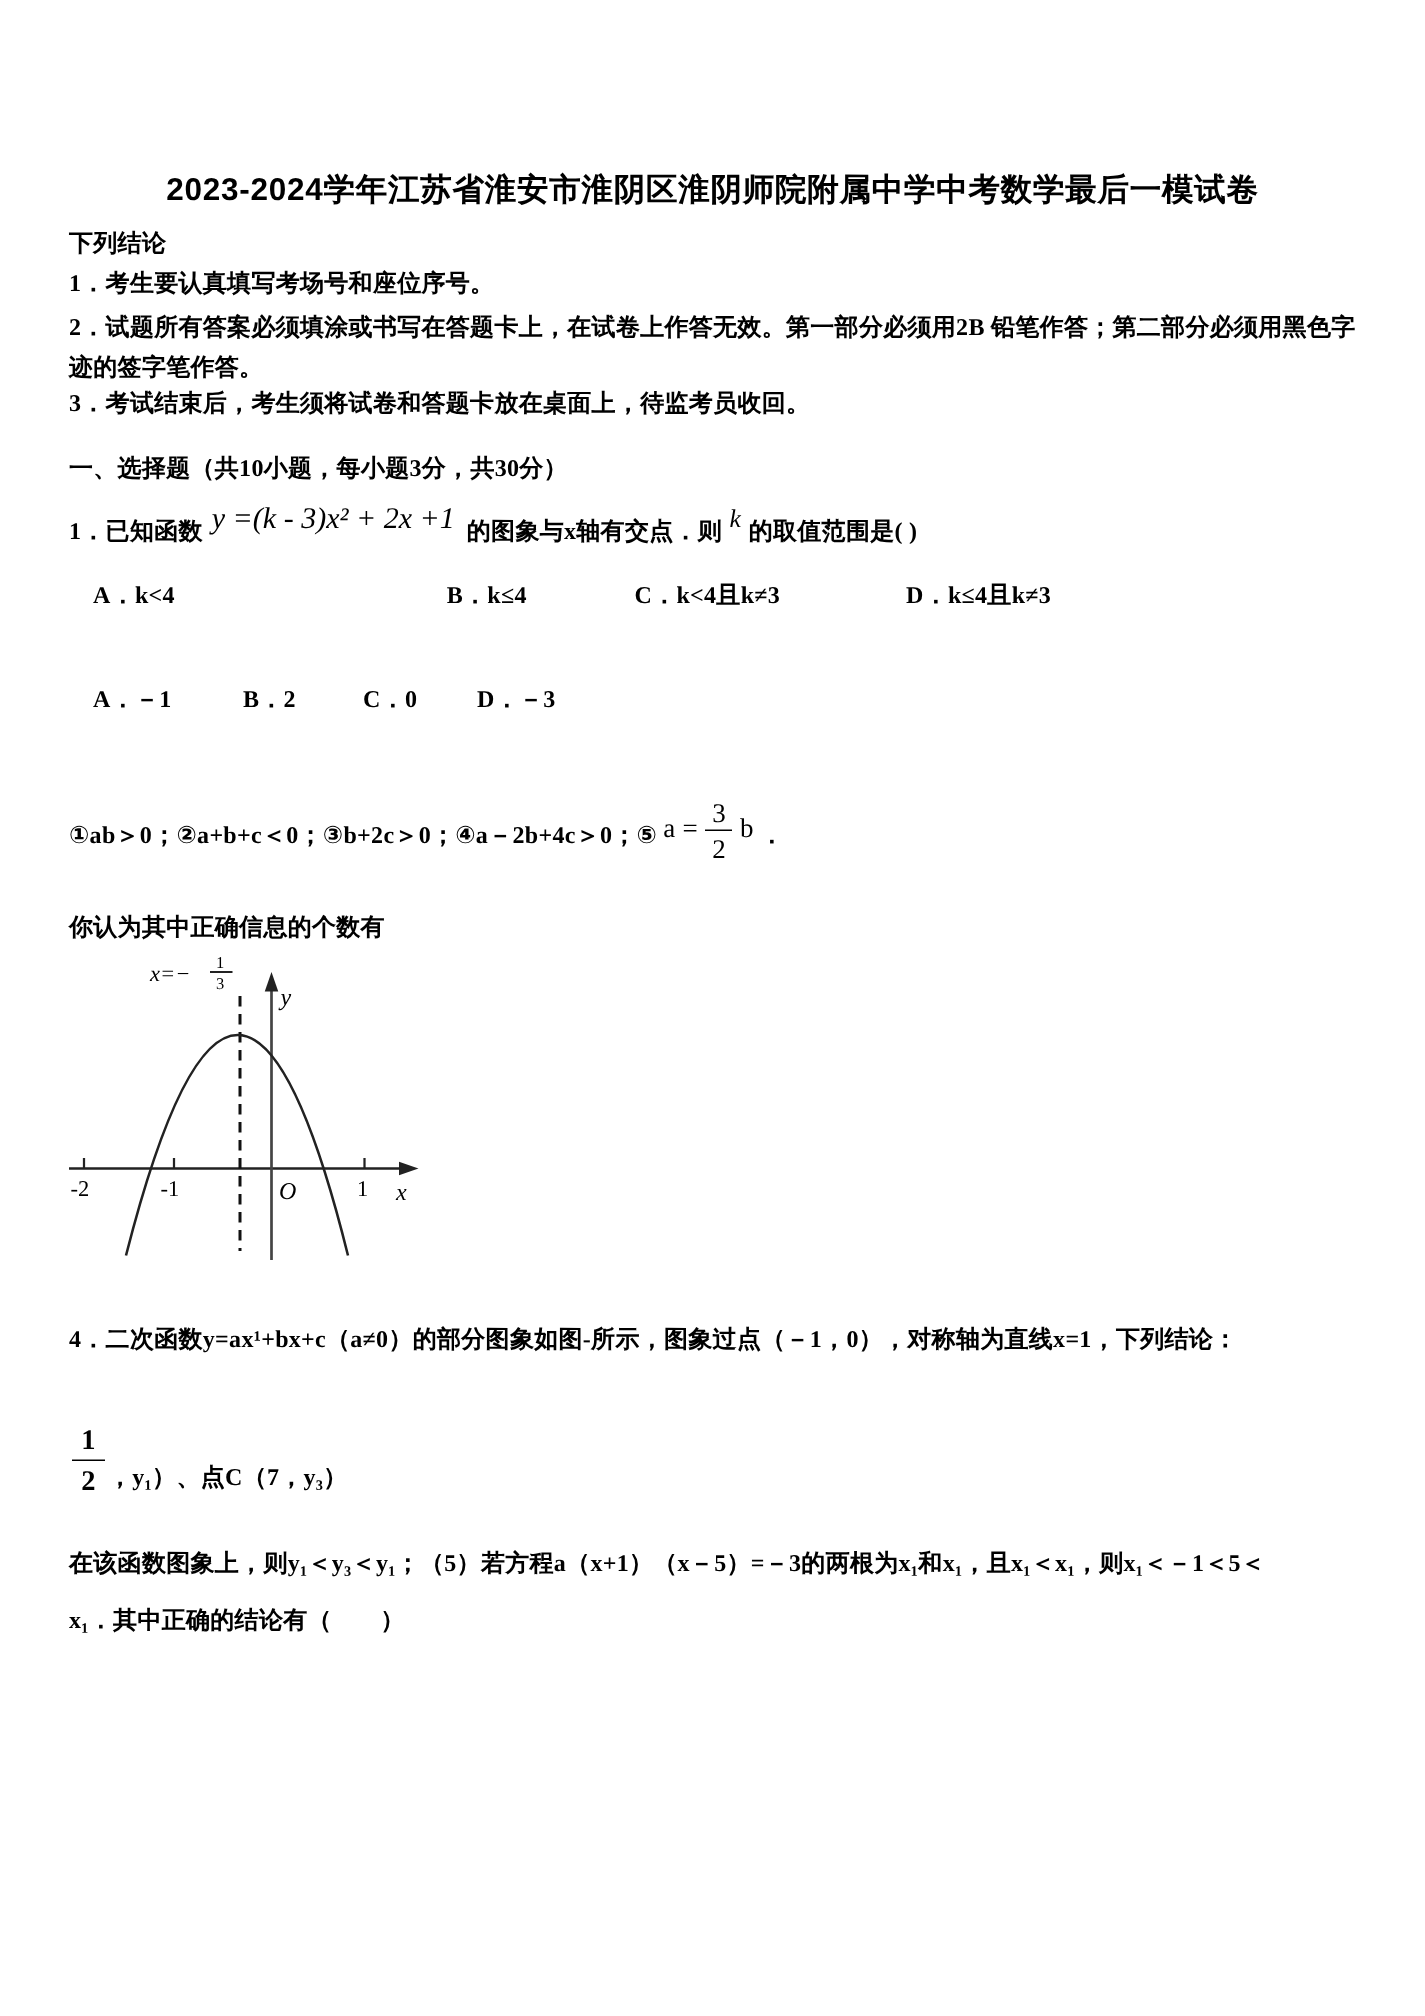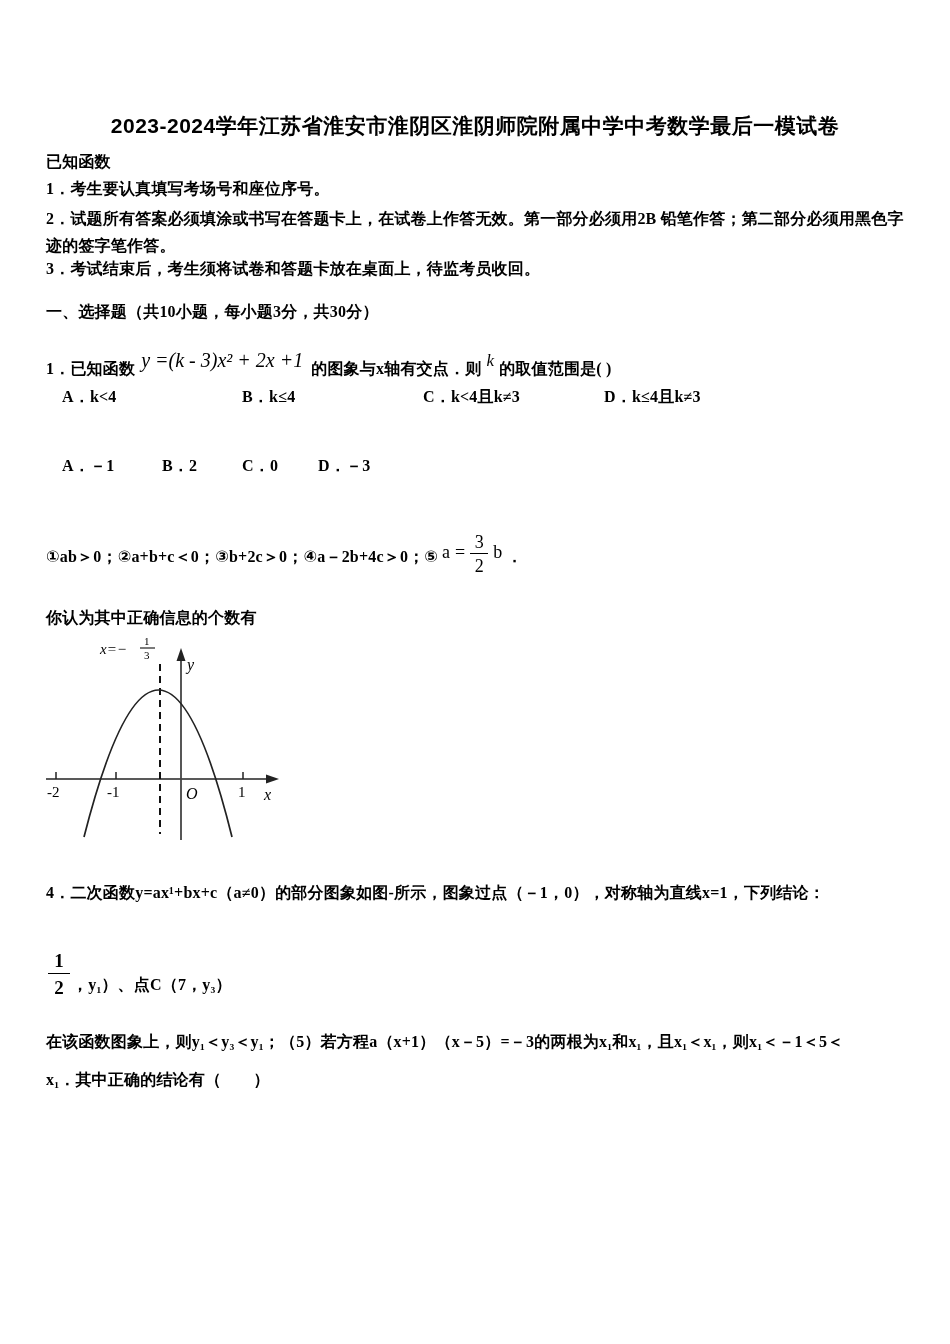--- a/index.html
+++ b/index.html
@@ -5,21 +5,21 @@
   html,body{margin:0;padding:0;background:#ffffff;}
   .page{position:relative;width:950px;height:1344px;background:#fff;overflow:hidden;
         font-family:"Liberation Serif","DejaVu Serif","DejaVu Sans",serif;color:#000;}
   .line{position:absolute;left:46px;right:38px;font-size:16px;font-weight:700;
         letter-spacing:0.2px;white-space:nowrap;}
   .wrapline{white-space:normal;line-height:27px;}
   .title{position:absolute;left:0;right:0;top:112px;text-align:center;
          font-size:21px;font-weight:700;letter-spacing:0.5px;
          font-family:"Liberation Sans","DejaVu Sans",sans-serif;}
   .opt{display:inline-block;margin-left:16px;}
-  .ow-a{width:164px;} .ow-b{width:165px;} .ow-c{width:165px;}
+  .ow-a{width:164px;} .ow-b{width:165px;text-align:center;} .ow-c{width:165px;}
   .sw-a{width:84px;} .sw-b{width:64px;} .sw-c{width:60px;}
   .q1f{font-family:"Liberation Serif","DejaVu Serif",serif;font-style:italic;font-weight:400;
        font-size:20px;position:relative;top:-7px;margin:0 8px 0 6px;letter-spacing:0;}
   .ksup{font-family:"Liberation Serif","DejaVu Serif",serif;font-style:italic;font-weight:400;
         font-size:17px;position:relative;top:-8px;margin:0 5px;}
   
   .vfrac{display:inline-block;position:relative;width:22px;height:20px;vertical-align:-6px;}
   .vfrac .num,.vfrac .den{position:absolute;left:0;right:0;text-align:center;line-height:1;}
   .vfrac .num{bottom:13px;}
   .vfrac .den{top:13px;}
@@ -33,28 +33,28 @@
   .graph{position:absolute;left:38px;top:633px;}
   .graph text{font-family:"Liberation Serif","DejaVu Serif",serif;}
 </style>
 </head>
 <body>
 
 <div class="page">
 
   <div class="title">2023-2024学年江苏省淮安市淮阴区淮阴师院附属中学中考数学最后一模试卷</div>
 
-  <div class="line" style="top:152px">已知函数</div>
+  <div class="line" style="top:152px">下列结论</div>
   <div class="line" style="top:179px">1．考生要认真填写考场号和座位序号。</div>
   <div class="line wrapline" style="top:205px;width:862px">2．试题所有答案必须填涂或书写在答题卡上，在试卷上作答无效。第一部分必须用2B 铅笔作答；第二部分必须用黑色字迹的签字笔作答。</div>
   <div class="line" style="top:259px">3．考试结束后，考生须将试卷和答题卡放在桌面上，待监考员收回。</div>
 
   <div class="line" style="top:302px">一、选择题（共10小题，每小题3分，共30分）</div>
 
-  <div class="line" style="top:356px">
+  <div class="line" style="top:342px">
     <span>1．已知函数</span><span class="q1f">y =(k - 3)x² + 2x +1</span><span>的图象与x轴有交点．则</span><span class="ksup">k</span><span>的取值范围是( )</span>
   </div>
   <div class="line" style="top:387px">
     <span class="opt ow-a">A．k&lt;4</span><span class="opt ow-b">B．k≤4</span><span class="opt ow-c">C．k&lt;4且k≠3</span><span class="opt">D．k≤4且k≠3</span>
   </div>
 
   <div class="line" style="top:456px">
     <span class="opt sw-a">A．－1</span><span class="opt sw-b">B．2</span><span class="opt sw-c">C．0</span><span class="opt">D．－3</span>
   </div>
 

